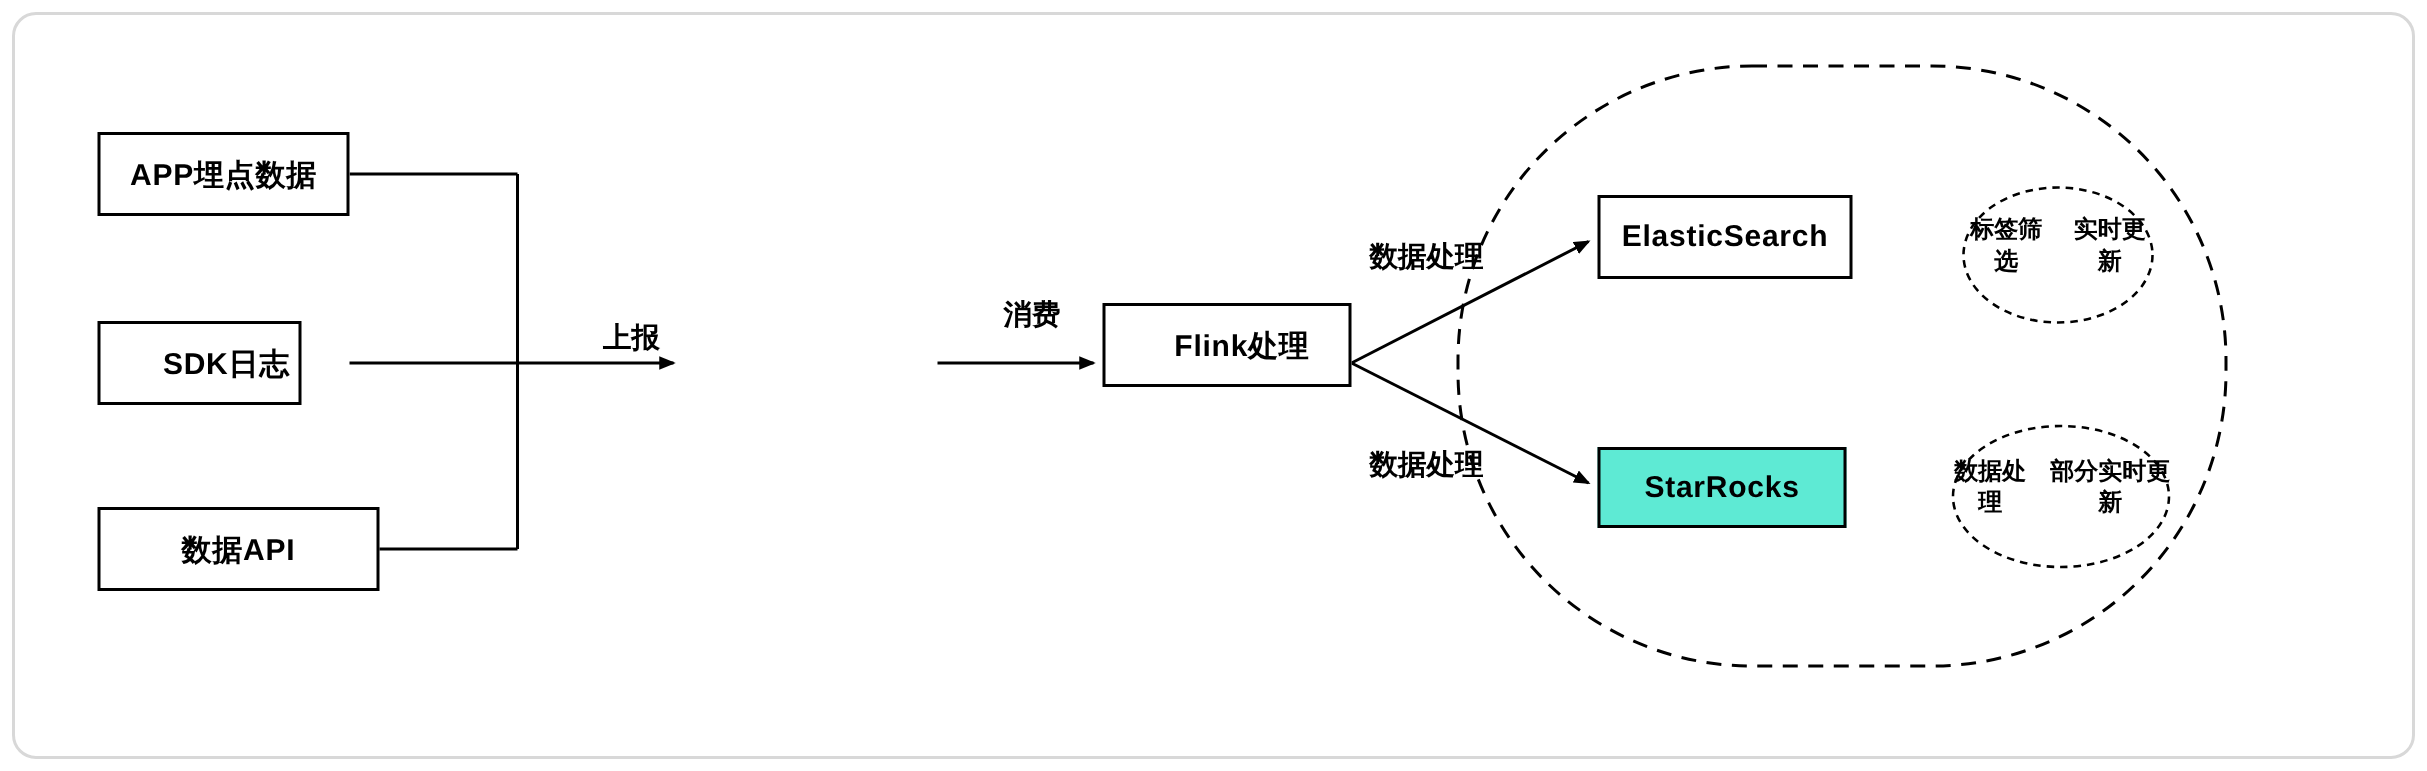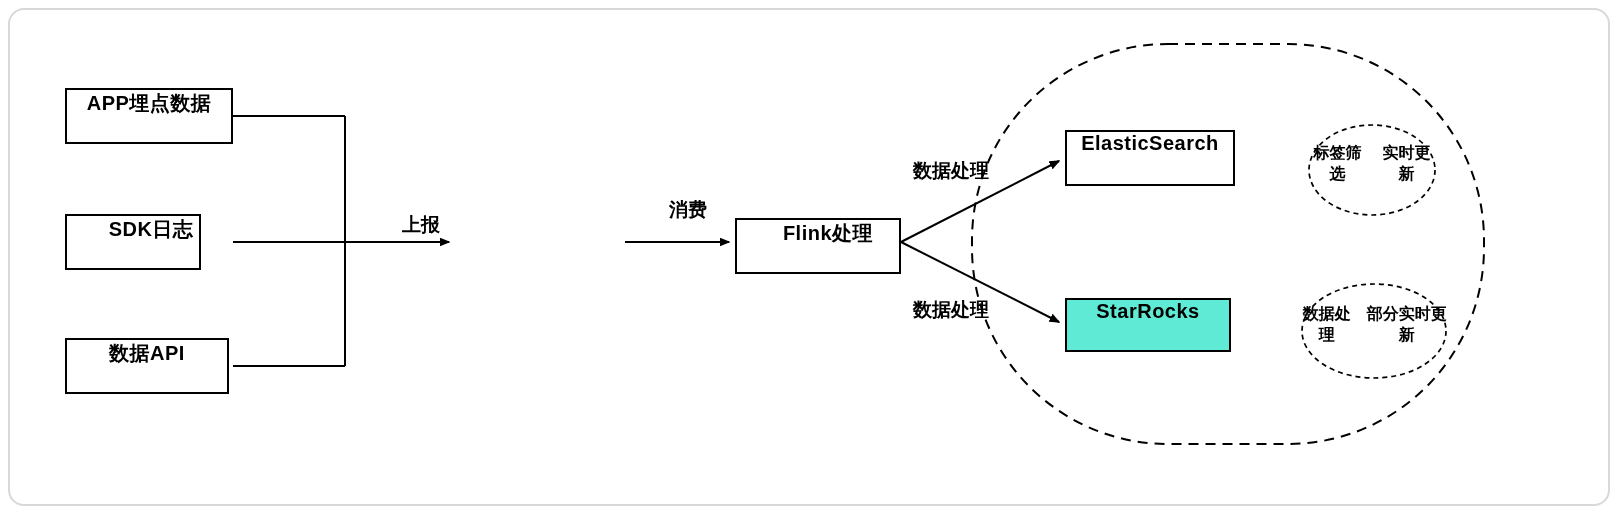--- a/index.html
+++ b/index.html
@@ -27,20 +27,21 @@
     left: 0; top: 0;
     width: 1618px;
     height: 514px;
   }
   .node {
     position: absolute;
     box-sizing: border-box;
     border: 2px solid #000000;
     background: #ffffff;
     display: flex;
+    align-items: center;
     justify-content: center;
     font-size: 20px;
     font-weight: bold;
     color: #000000;
     letter-spacing: 0.5px;
   }
   .edge-label {
     position: absolute;
     font-size: 19px;
     font-weight: bold;
@@ -53,23 +54,23 @@
     flex-direction: row;
     align-items: center;
     gap: 8px;
     font-size: 16px;
     font-weight: bold;
     color: #000000;
     text-align: center;
   }
   .node-app   { left:65px;  top:88px;  width:168px; height:56px; }
   .node-sdk   { left:65px;  top:214px; width:136px; height:56px;padding-left:36px; }
-  .node-api   { left:65px;  top:338px; width:164px; height:56px; }
+  .node-api   { left:65px;  top:338px; width:188px; height:56px; }
   .node-kafka { left:455px; top:214px; width:170px; height:56px; }
-  .node-flink { left:735px; top:218px; width:166px; height:56px;padding-left:20px; }
+  .node-flink { left:735px; top:202px; width:166px; height:56px;padding-left:20px; }
   .node-es    { left:1065px; top:130px; width:170px; height:56px; }
   .node-sr    { left:1065px; top:298px; width:166px; height:54px; }
   .label-report         { left:380px; top:212px; width:60px;text-align:right; }
   .label-consume        { left:658px; top:197px; width:60px; }
   .label-process-top    { left:908px; top:158px; width:86px; }
   .label-process-bottom { left:908px; top:297px; width:86px; }
   .note-es { left:1307px; top:143px; width:130px; }
   .note-sr { left:1298px; top:304px; width:152px; }
 </style>
 </head>

